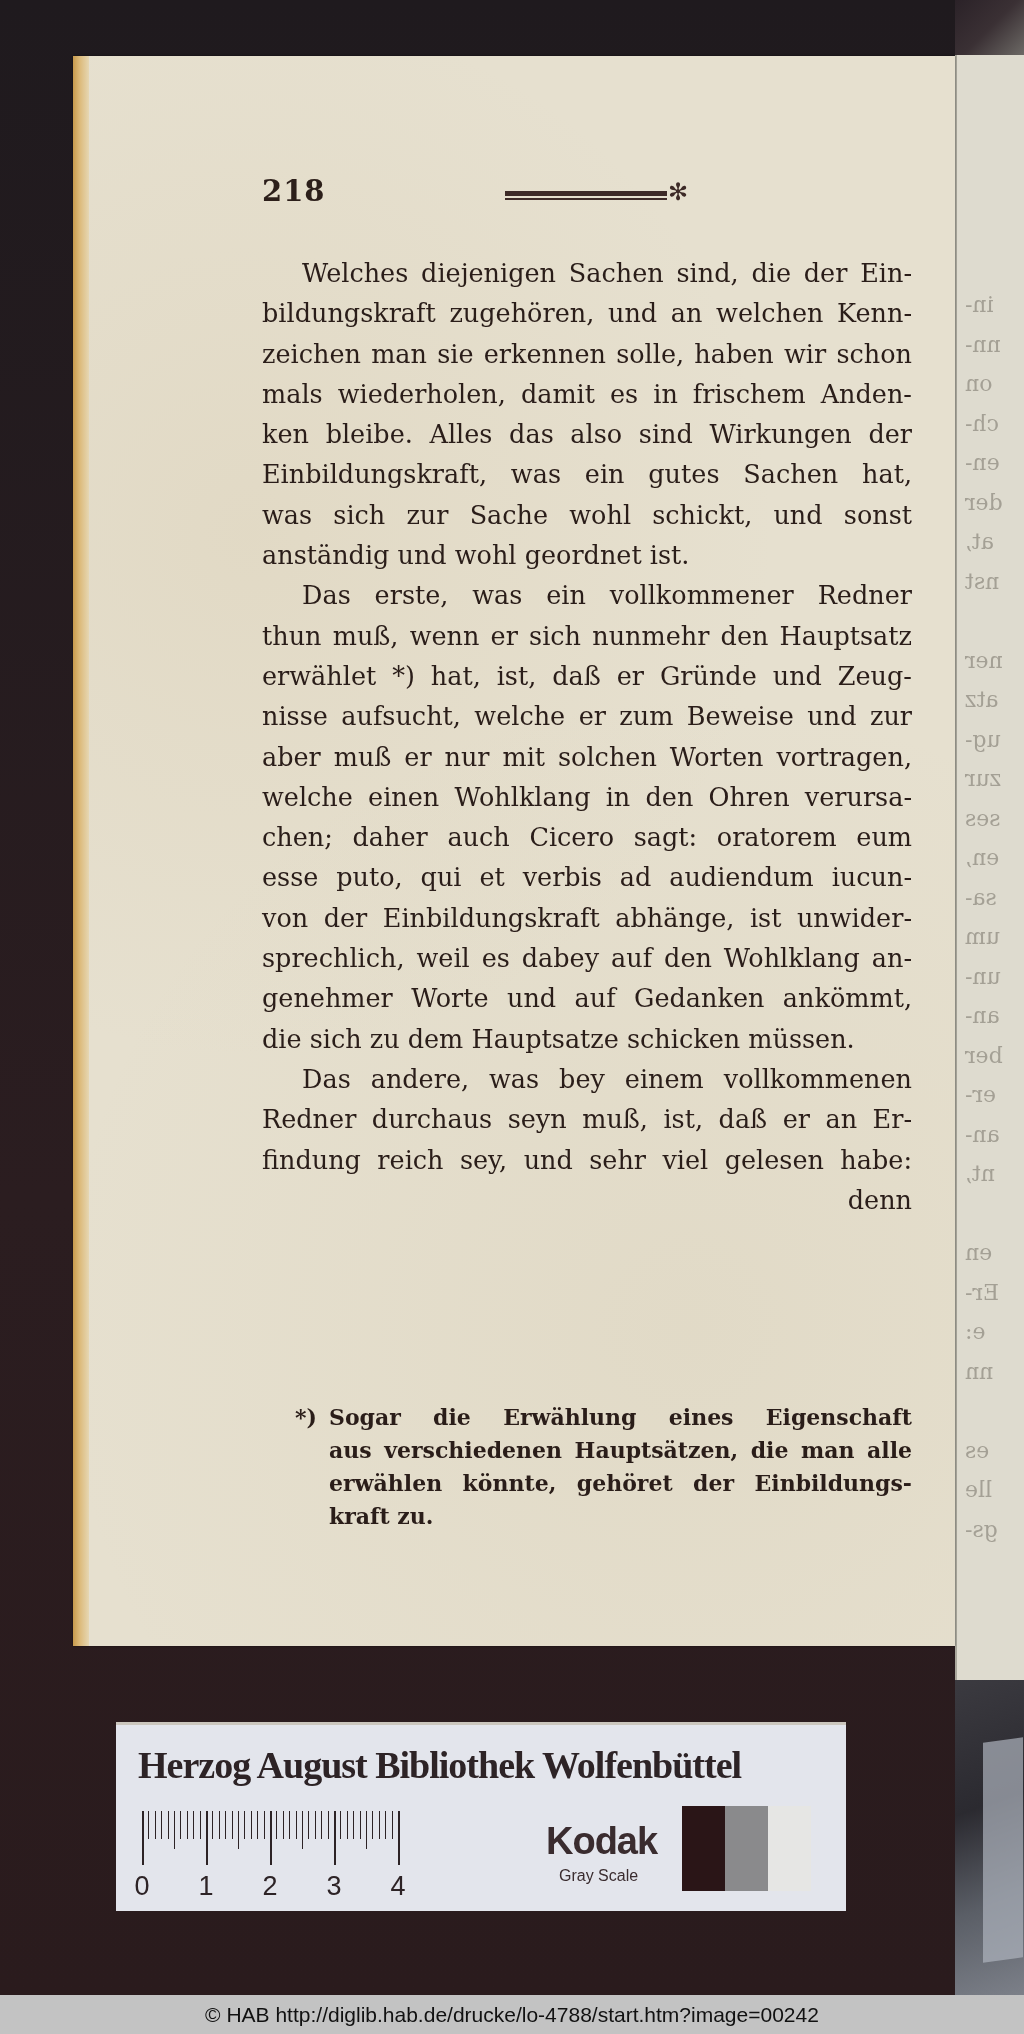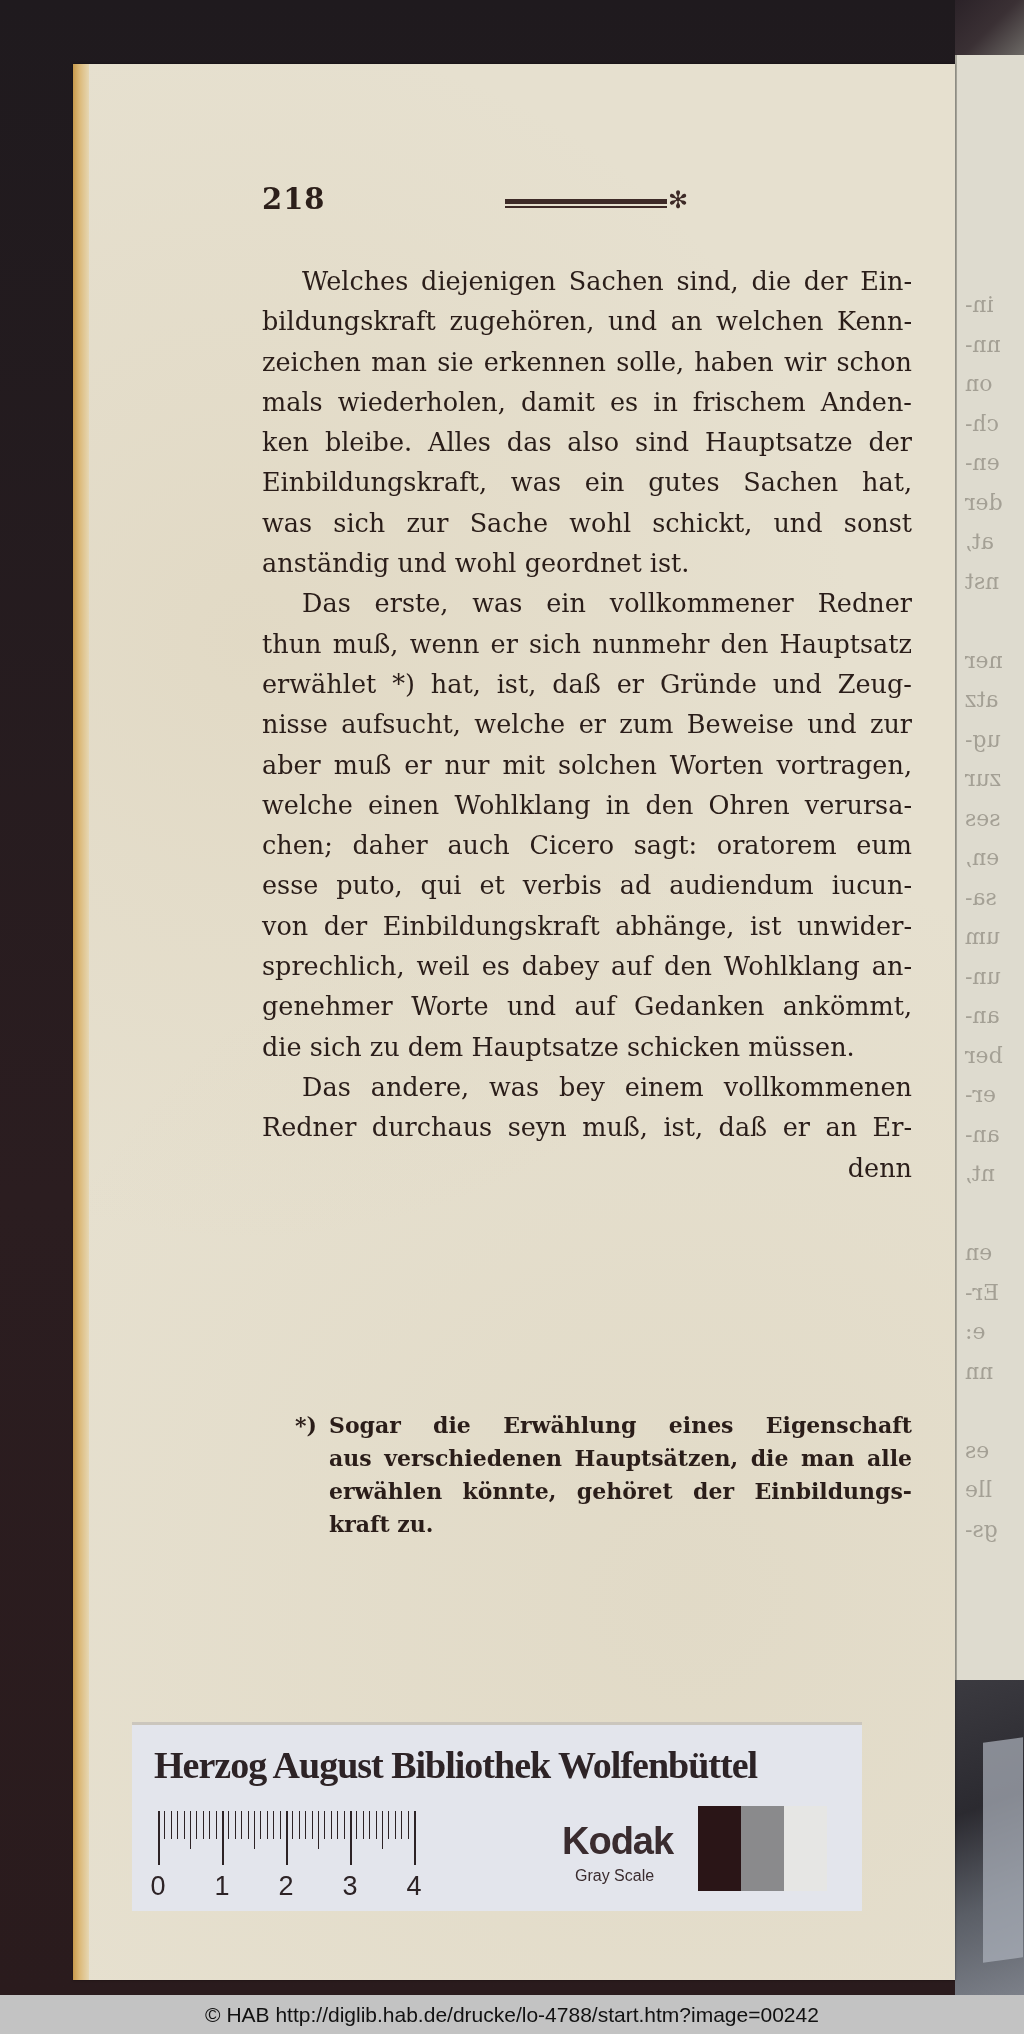--- a/index.html
+++ b/index.html
@@ -32,21 +32,21 @@
   .neighbor-bottom {
     position:absolute; left:955px; top:1680px; width:69px; height:315px;
     background: linear-gradient(160deg,#3b3a40 0%, #2b2a30 40%, #5a5e66 70%, #7c8089 100%);
   }
   .neighbor-card {
     position:absolute; left:983px; top:1740px; width:40px; height:220px;
     background:#aeb3bd; transform:skewY(-8deg); opacity:.7;
   }
   
   .page {
-    position:absolute; left:73px; top:64px; width:882px; height:1916px;
+    position:absolute; left:73px; top:56px; width:882px; height:1590px;
     background:#e6e0cf;
     background-image:
       radial-gradient(circle at 20% 30%, rgba(200,180,140,.15) 0, transparent 40%),
       radial-gradient(circle at 70% 80%, rgba(190,175,140,.12) 0, transparent 45%);
     box-shadow: 0 0 2px rgba(0,0,0,.5);
   }
   .page-edge {
     position:absolute; left:0; top:0; width:16px; height:100%;
     background:linear-gradient(90deg,#c79a4c 0%, #dcb978 40%, #e6d7b3 100%);
   }
@@ -86,21 +86,21 @@
   .footnote .fline {
     height:33px; line-height:33px; white-space:nowrap;
     text-align:justify; text-align-last:justify; padding-left:34px;
   }
   .footnote .fline.first { padding-left:0; }
   .footnote .fline.last { text-align-last:left; }
   .fmark { display:inline-block; width:34px; }
 
   
   .card {
-    position:absolute; left:132px; top:1722px; width:730px; height:186px;
+    position:absolute; left:116px; top:1722px; width:730px; height:186px;
     background:#e3e5ec;
     border-top:3px solid #cbc6bd;
   }
   .card-title {
     position:absolute; left:22px; top:18px; width:690px;
     font-family:"Liberation Serif", serif; font-weight:bold;
     font-size:38px; color:#2d2326; letter-spacing:-1px; white-space:nowrap;
   }
   .ruler { position:absolute; left:26px; top:86px; width:260px; height:94px; }
   .tick { position:absolute; top:0; width:1px; background:#2d2326; }
@@ -180,38 +180,39 @@
     <span class="page-number">218</span>
     <div class="ornament-rule"></div>
     <span class="ornament-star">✻</span>
   </div>
 
   <div class="text-block" id="text-block">
       <div class="line indent">Welches diejenigen Sachen sind, die der Ein-</div>
       <div class="line">bildungskraft zugehören, und an welchen Kenn-</div>
       <div class="line">zeichen man sie erkennen solle, haben wir schon</div>
       <div class="line">mals wiederholen, damit es in frischem Anden-</div>
-      <div class="line">ken bleibe.  Alles das also sind Hauptsatze der</div>
+      <div class="line">ken bleibe.  Alles das also sind Wirkungen der</div>
       <div class="line">Einbildungskraft, was ein gutes Sachen hat,</div>
       <div class="line">was sich zur Sache wohl schickt, und sonst</div>
       <div class="line last">anständig und wohl geordnet ist.</div>
       <div class="line indent">Das erste, was ein vollkommener Redner</div>
       <div class="line">thun muß, wenn er sich nunmehr den Hauptsatz</div>
       <div class="line">erwählet *) hat, ist, daß er Gründe und Zeug-</div>
       <div class="line">nisse aufsucht, welche er zum Beweise und zur</div>
       <div class="line">aber muß er nur mit solchen Worten vortragen,</div>
       <div class="line">welche einen Wohlklang in den Ohren verursa-</div>
       <div class="line">chen;  daher auch Cicero sagt:  oratorem eum</div>
       <div class="line">esse puto, qui et verbis ad audiendum iucun-</div>
       <div class="line">von der Einbildungskraft abhänge, ist unwider-</div>
       <div class="line">sprechlich, weil es dabey auf den Wohlklang an-</div>
       <div class="line">genehmer Worte und auf Gedanken ankömmt,</div>
       <div class="line last">die sich zu dem Hauptsatze schicken müssen.</div>
       <div class="line indent">Das andere, was bey einem vollkommenen</div>
       <div class="line">Redner durchaus seyn muß, ist, daß er an Er-</div>
+      <div class="line">findung reich sey, und sehr viel gelesen habe:</div>
       <div class="line right">denn</div>
     </div>
 
   <div class="footnote">
     <div class="fline first">
       <span class="fmark">*)</span><span>Sogar die Erwählung eines Eigenschaft</span>
     </div>
     <div class="fline">aus verschiedenen Hauptsätzen, die man alle</div>
     <div class="fline">erwählen könnte, gehöret der Einbildungs-</div>
     <div class="fline last">kraft zu.</div>

